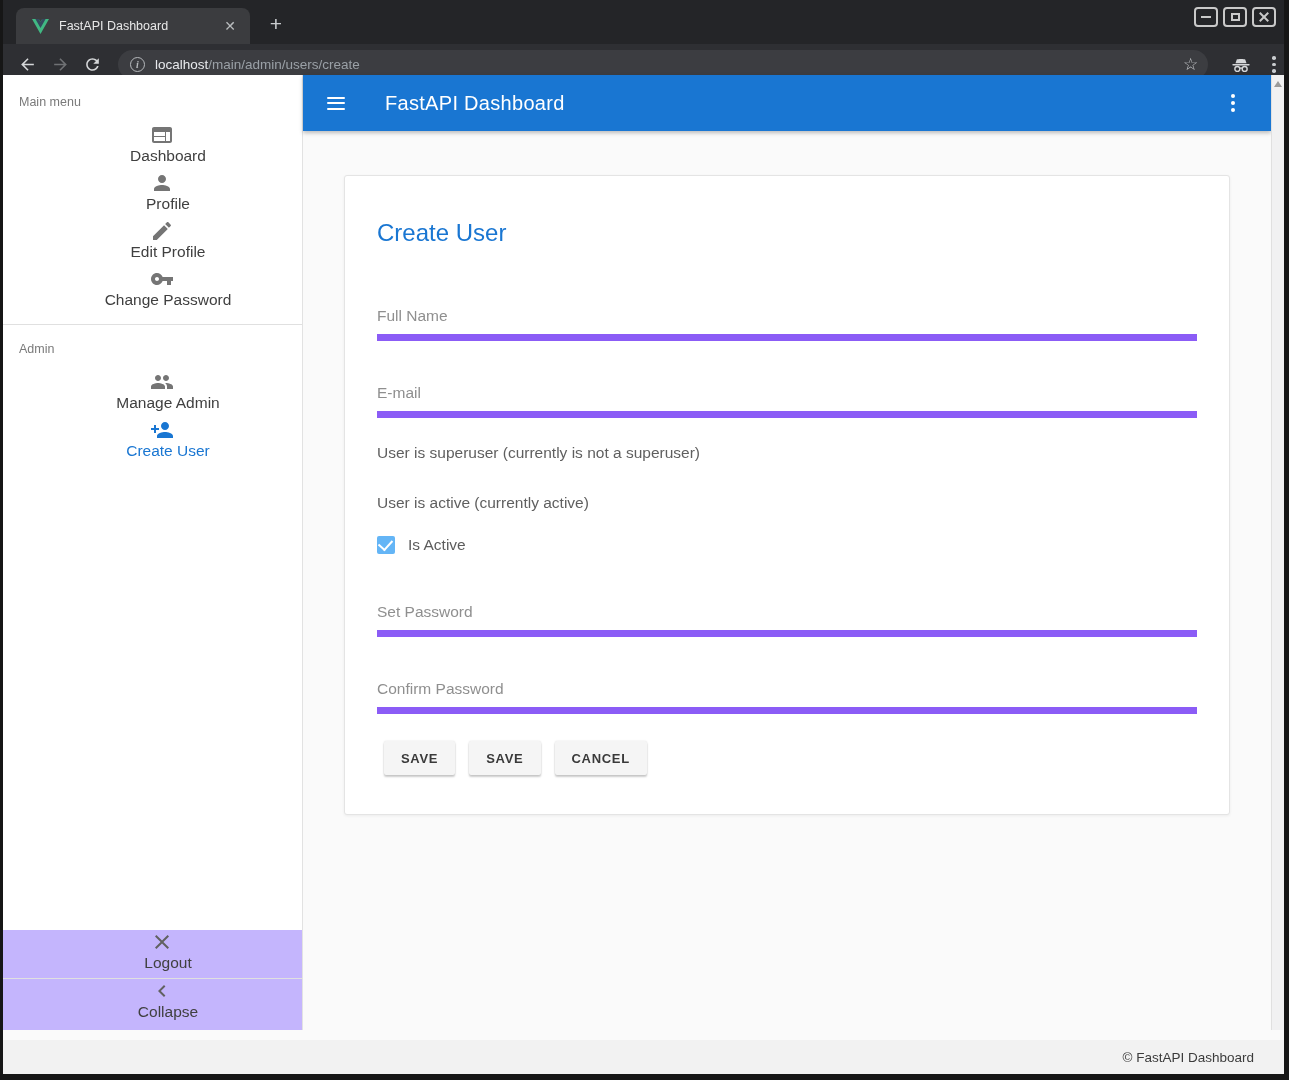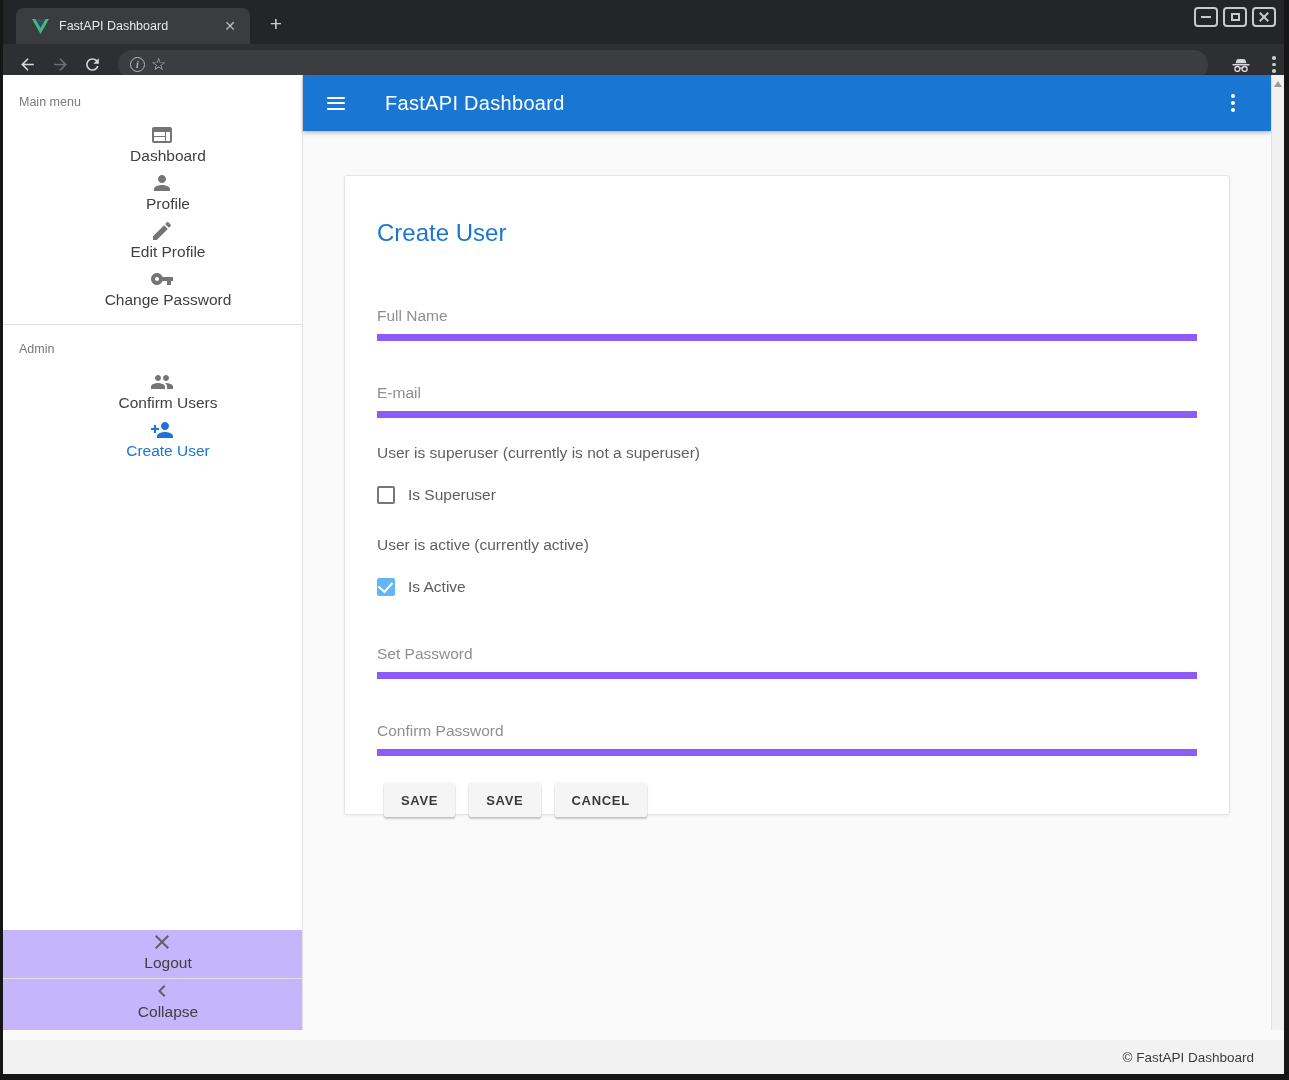--- a/index.html
+++ b/index.html
@@ -145,20 +145,21 @@
           <path fill="#6f7174" d="M4 13h12.17l-5.59 5.59L12 20l8-8-8-8-1.41 1.41L16.17 11H4v2z"></path>
         </svg>
     </span>
     <span class="nav-ic nav-reload">
       <svg viewBox="0 0 24 24">
           <path fill="#d5d7d9" d="M17.65 6.35C16.2 4.9 14.21 4 12 4c-4.42 0-7.99 3.58-7.99 8s3.57 8 7.99 8c3.73 0 6.84-2.55 7.73-6h-2.08c-.82 2.33-3.04 4-5.65 4-3.31 0-6-2.69-6-6s2.69-6 6-6c1.66 0 3.14.69 4.22 1.78L13 11h7V4l-2.35 2.35z"></path>
         </svg>
     </span>
     <div class="omnibox">
       <span class="info-ic">i</span>
+      <span class="url"><span class="host">localhost</span><span class="path">/main/admin/users/create</span></span>
       <span class="star-ic">☆</span>
     </div>
     <span class="incog-ic">
       <svg viewBox="0 0 24 24">
         <path fill="#d5d7d9" d="M12 5.5c-2.2 0-4.6.4-4.6.4L6 10.2h12l-1.4-4.3S14.2 5.5 12 5.5z"></path>
         <rect x="2.5" y="10.8" width="19" height="1.7" rx=".85" fill="#d5d7d9"></rect>
         <circle cx="8" cy="16.3" r="2.7" fill="none" stroke="#d5d7d9" stroke-width="1.5"></circle>
         <circle cx="16" cy="16.3" r="2.7" fill="none" stroke="#d5d7d9" stroke-width="1.5"></circle>
         <path d="M10.6 15.7c.9-.6 1.9-.6 2.8 0" fill="none" stroke="#d5d7d9" stroke-width="1.3"></path>
       </svg>
@@ -213,21 +214,21 @@
 
       <div class="divider"></div>
       <div class="caption" style="margin-top:17px;">Admin</div>
 
       <div class="side-item">
         <span class="ic">
           <svg viewBox="0 0 24 24">
               <path d="M16 11c1.66 0 2.99-1.34 2.99-3S17.66 5 16 5c-1.66 0-3 1.34-3 3s1.34 3 3 3zm-8 0c1.66 0 2.99-1.34 2.99-3S9.66 5 8 5C6.34 5 5 6.34 5 8s1.34 3 3 3zm0 2c-2.33 0-7 1.17-7 3.5V19h14v-2.5c0-2.33-4.67-3.5-7-3.5zm8 0c-.29 0-.62.02-.97.05 1.16.84 1.97 1.97 1.97 3.45V19h6v-2.5c0-2.33-4.67-3.5-7-3.5z"></path>
             </svg>
         </span>
-        <span class="lbl">Confirm Users</span>
+        <span class="lbl">Manage Admin</span>
       </div>
 
       <div class="side-item active">
         <span class="ic">
           <svg viewBox="0 0 24 24">
               <path d="M15 12c2.21 0 4-1.79 4-4s-1.79-4-4-4-4 1.79-4 4 1.79 4 4 4zm-9-2V7H4v3H1v2h3v3h2v-3h3v-2H6zm9 4c-2.67 0-8 1.34-8 4v2h16v-2c0-2.66-5.33-4-8-4z"></path>
             </svg>
         </span>
         <span class="lbl">Create User</span>
       </div>
@@ -275,24 +276,20 @@
           <div class="mfield">
             <input type="text" placeholder="Full Name" style="">
           </div>
 
           <div class="mfield f2">
             <input type="text" placeholder="E-mail" style="">
           </div>
 
           <p class="note">User is superuser (currently is not a superuser)</p>
 
-          <div class="cbx-row">
-            <span class="cbx unchecked"></span>
-            <span class="cbx-lbl">Is Superuser</span>
-          </div>
 
           <p class="note note2">User is active (currently active)</p>
 
           <div class="cbx-row">
             <span class="cbx checked"></span>
             <span class="cbx-lbl">Is Active</span>
           </div>
 
           <div class="mfield f3">
             <input type="text" placeholder="Set Password" style="">

